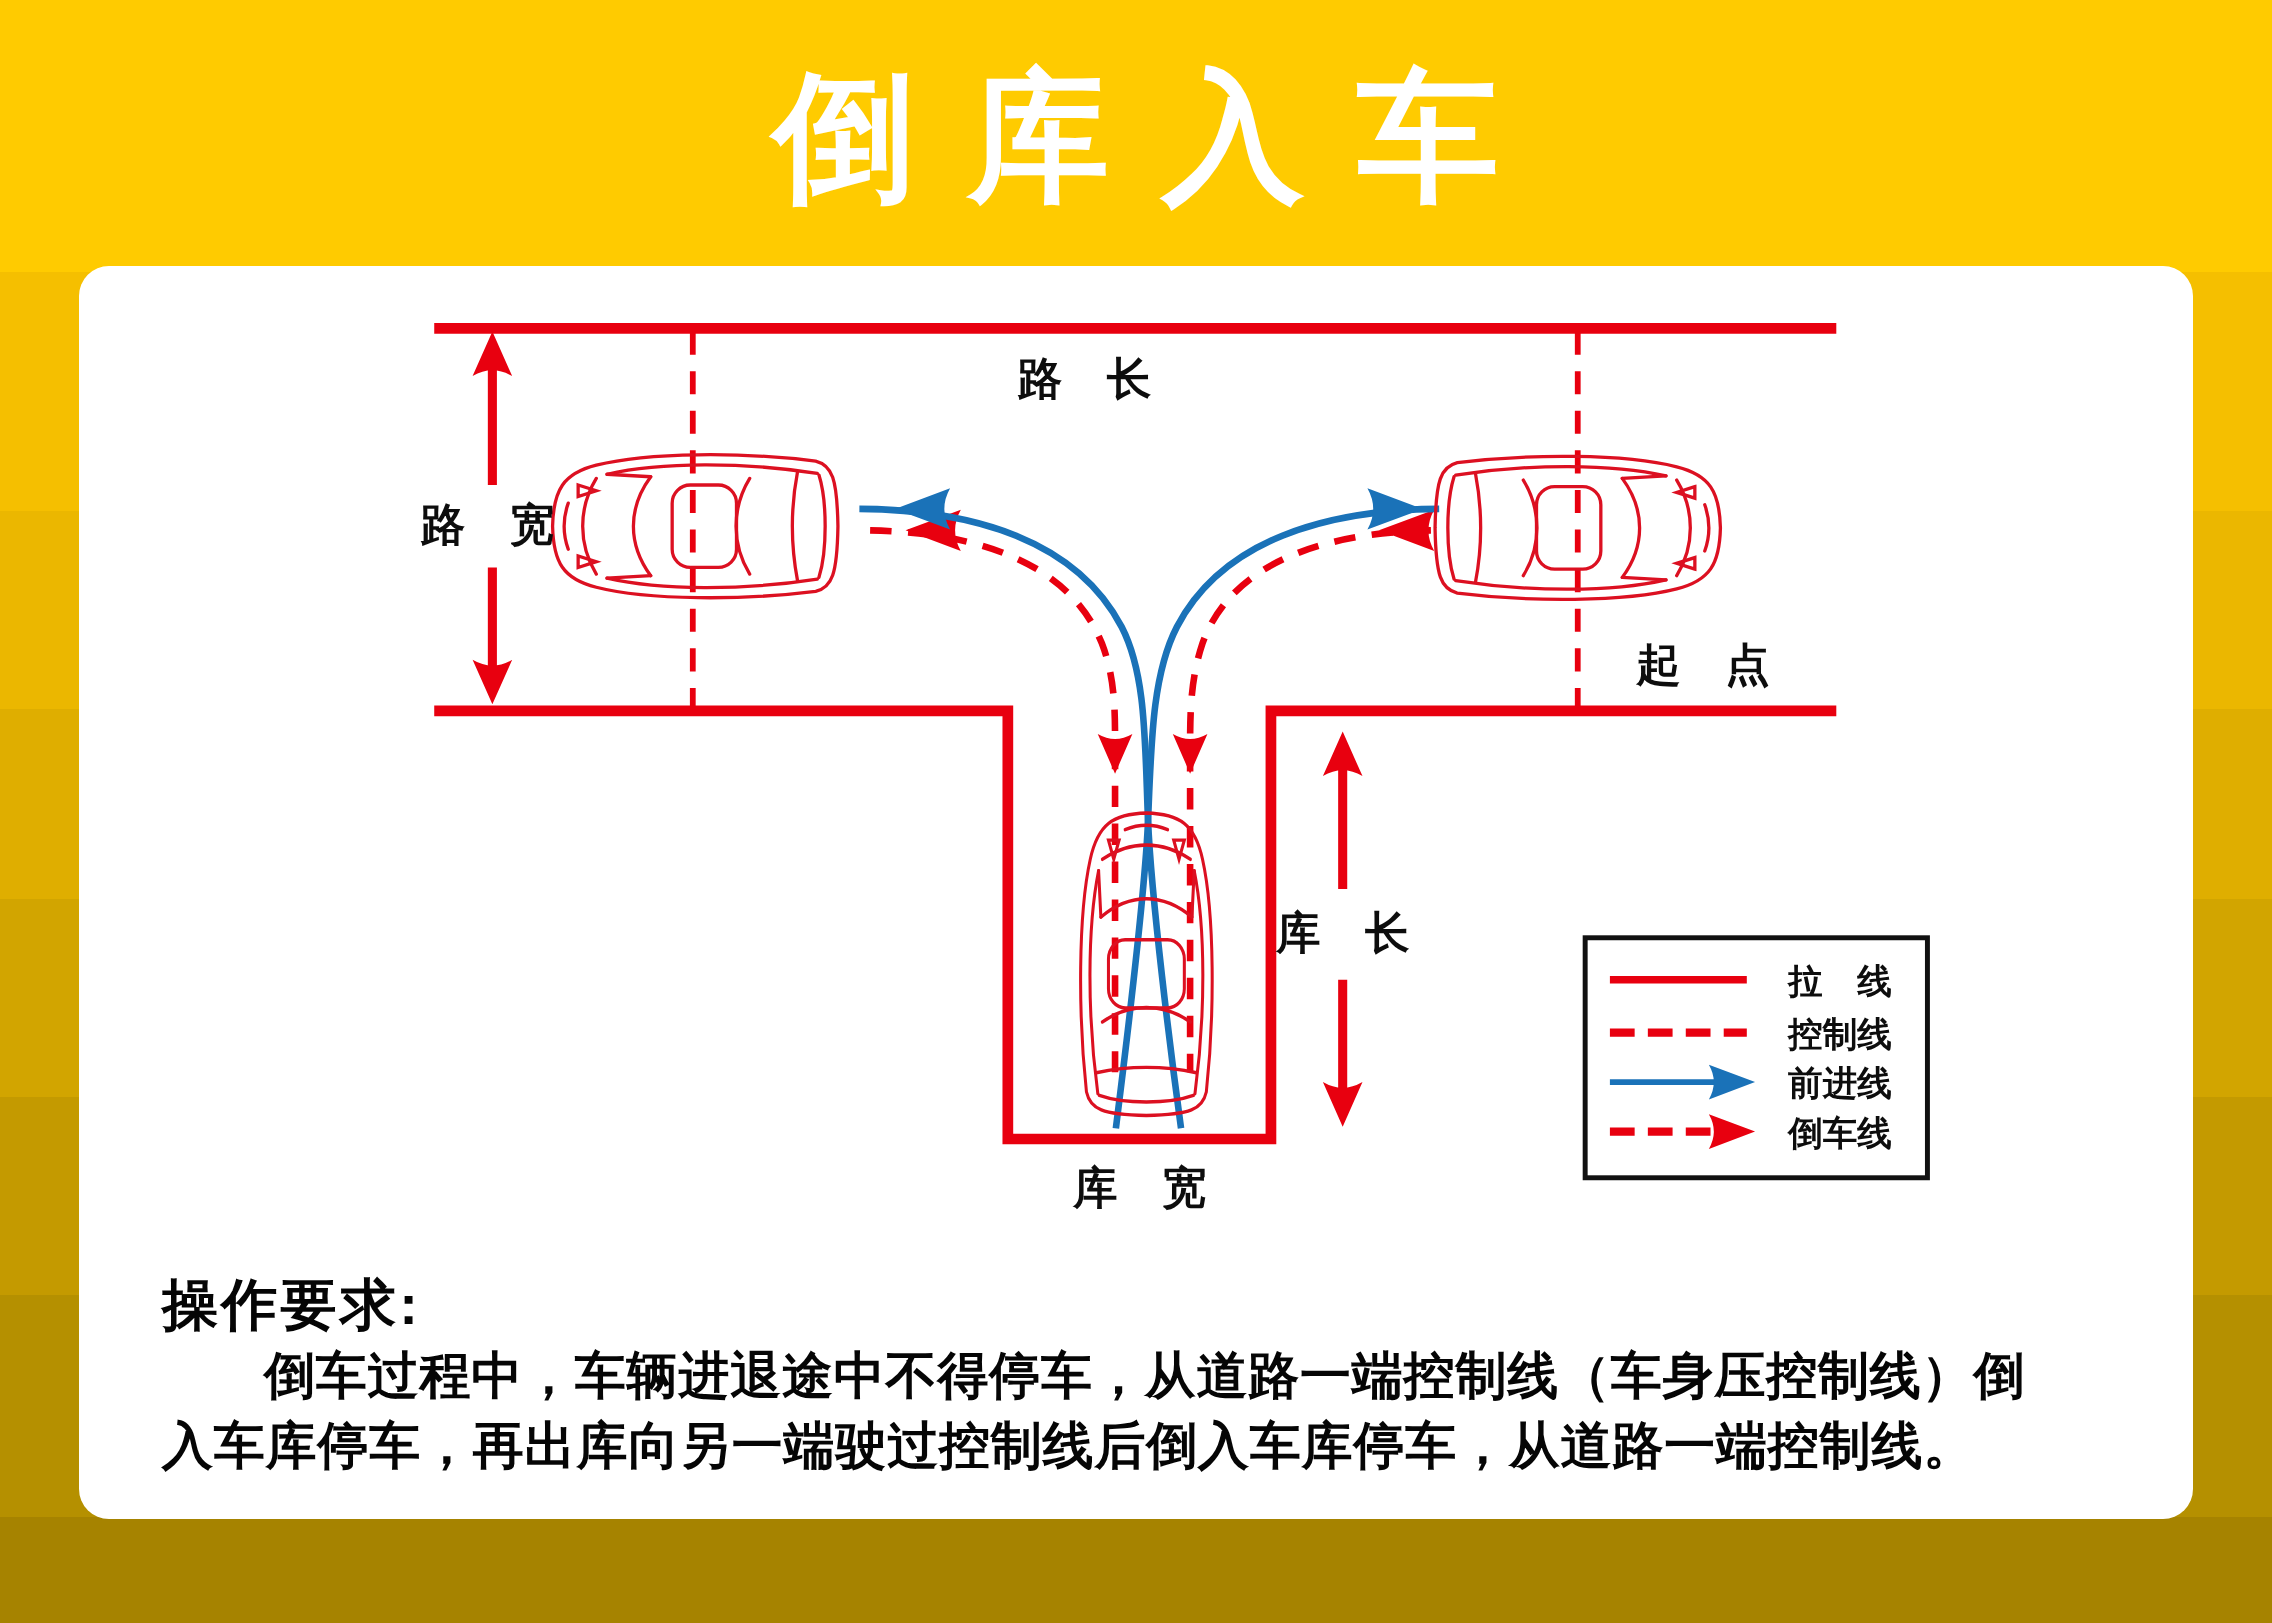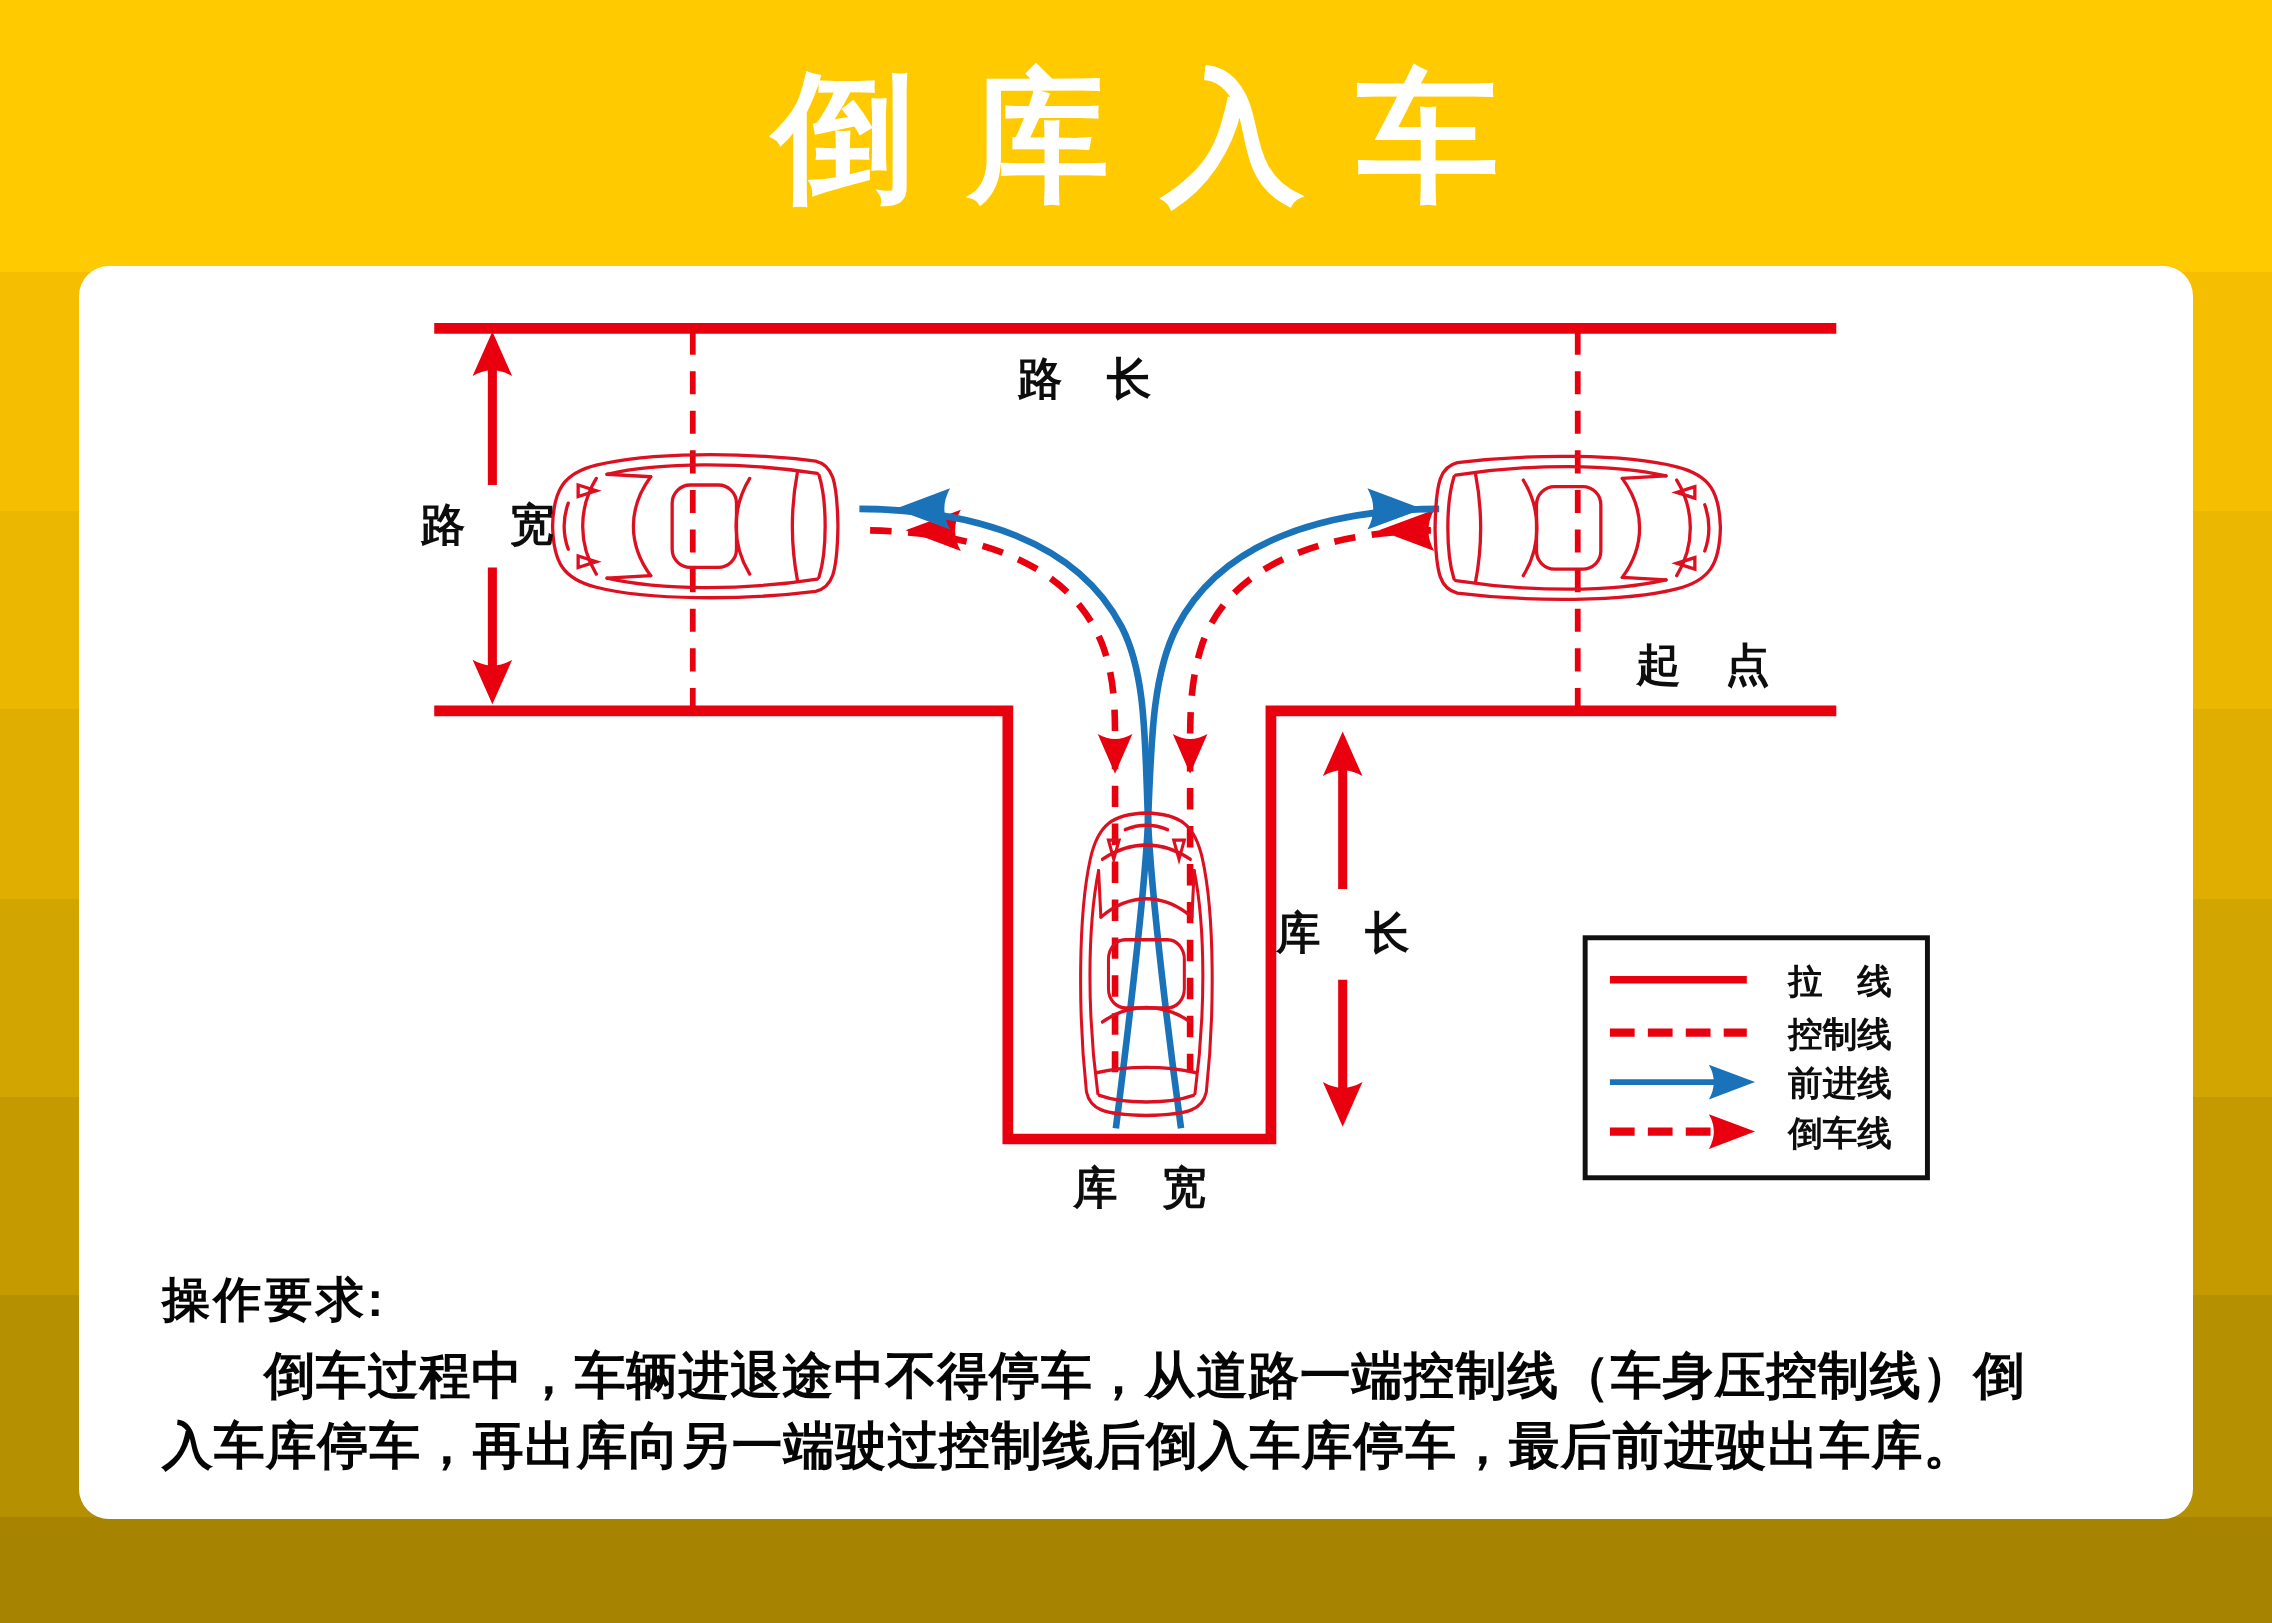--- a/index.html
+++ b/index.html
@@ -24,21 +24,21 @@
   }
   .panel{
     position:absolute;left:79px;top:266px;width:2114px;height:1253px;
     background:#FFFFFF;border-radius:30px;
   }
   .diagram-svg{position:absolute;left:0;top:0;width:2273px;height:1624px;}
   .dlabel{font-family:"Liberation Sans","DejaVu Sans",sans-serif;font-size:54px;font-weight:700;fill:#0D0D0D;}
   .llabel{font-family:"Liberation Sans","DejaVu Sans",sans-serif;font-size:42px;font-weight:700;fill:#0D0D0D;}
   .req-heading{
     position:absolute;left:162px;top:1268px;
-    font-size:48px;font-weight:900;color:#050505;letter-spacing:3.3px;
+    font-size:56px;font-weight:900;color:#050505;letter-spacing:3.3px;
   }
   .req-line{position:absolute;font-size:51px;font-weight:600;color:#050505;letter-spacing:0.8px;white-space:nowrap;}
   .req-line.l1{left:264px;top:1342px;text-align:right;}
   .req-line.l2{left:162px;top:1412px;}
 </style>
 </head>
 <body>
 
 <div class="page-title">倒 库 入 车</div>
 
@@ -138,14 +138,14 @@
 
     <text class="llabel" x="2168" y="1204">拉　线</text>
     <text class="llabel" x="2168" y="1268">控制线</text>
     <text class="llabel" x="2168" y="1328">前进线</text>
     <text class="llabel" x="2168" y="1388">倒车线</text>
   </g>
 </svg>
 
 <div class="req-heading">操作要求:</div>
 <div class="req-line l1">倒车过程中，车辆进退途中不得停车，从道路一端控制线（车身压控制线）倒</div>
-<div class="req-line l2">入车库停车，再出库向另一端驶过控制线后倒入车库停车，最后前进驶出车库。</div>
+<div class="req-line l2">入车库停车，再出库向另一端驶过控制线后倒入车库停车，从道路一端控制线。</div>
 
 
 </body></html>

